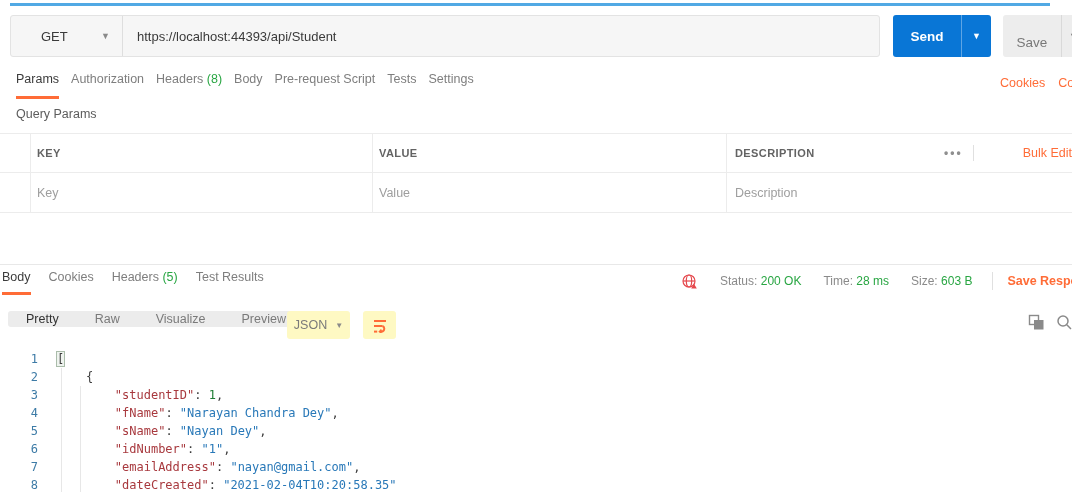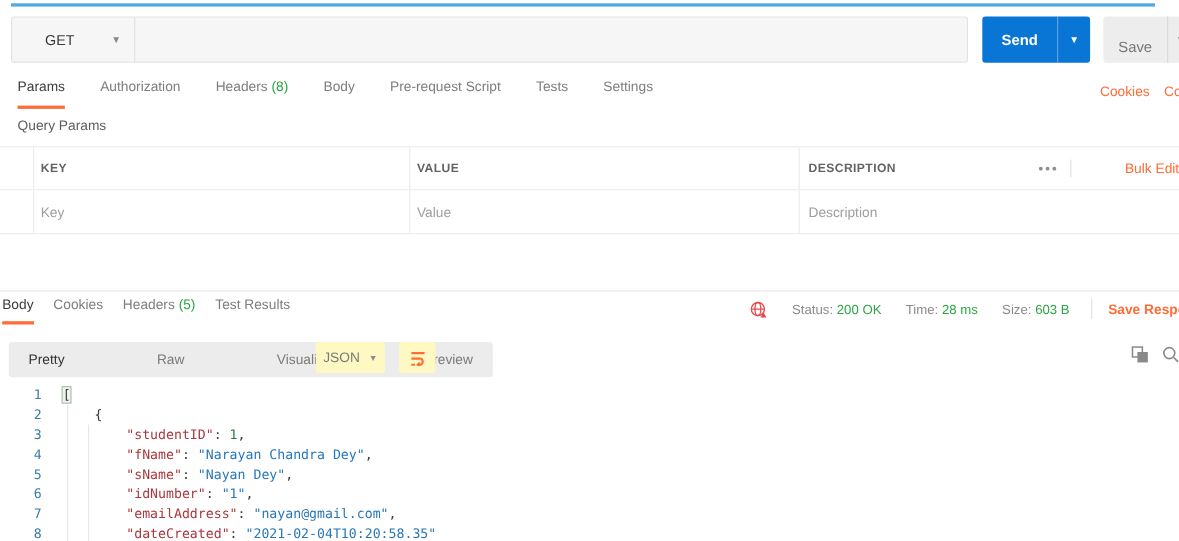--- a/index.html
+++ b/index.html
@@ -23,21 +23,21 @@
   .send-split { width:1px; background:rgba(255,255,255,.35); margin:0; }
   .send-caret { flex:1; display:flex; align-items:center; justify-content:center; color:#fff; font-size:9px; }
 
   .save-btn { position:absolute; left:1003px; top:15px; width:82px; height:42px; background:#ededed;
               border-radius:3px; display:flex; align-items:stretch; cursor:pointer; }
   .save-label { width:58px; display:flex; align-items:center; justify-content:center; color:#787878; font-size:13.5px;margin-top:12px; }
   .save-split { width:1px; background:#d9d9d9; }
   .save-caret { flex:1; display:flex; align-items:center; justify-content:center; color:#787878; font-size:9px; }
 
   
-  .req-tabs { position:absolute; left:16px; top:72px; display:flex; gap:32px;text-align:right; }
+  .req-tabs { position:absolute; left:16px; top:72px; display:flex; gap:12px;text-align:right; }
   .tab { font-size:12.5px; color:#7e7e7e; padding-bottom:10px; border-bottom:3px solid transparent; cursor:pointer; }
   .tab.active { color:#3b3b3b; border-bottom-color:#ff6c37; }
   .tab .count { color:#29a643; }
   .req-links { position:absolute; left:1000px; top:76px; display:flex; gap:13px; white-space:nowrap; }
   .link { font-size:12.5px; color:#ff6c37; cursor:pointer; }
 
   .qp-title { position:absolute; left:16px; top:107px; font-size:12.5px; color:#5c5c5c; }
 
   
   .qp-table { position:absolute; left:0; top:133px; width:1072px; }
@@ -60,22 +60,22 @@
   .resp-divider { position:absolute; left:0; top:264px; width:1072px; height:1px; background:#e8e8e8; }
   .resp-tabs { position:absolute; left:2px; top:270px; display:flex; gap:18px; }
   .resp-meta { position:absolute; left:681px; top:272px; display:flex; align-items:center; font-size:12px; white-space:nowrap; }
   .meta-label { color:#8a8a8a; }
   .meta-value { color:#29a643; }
   .meta-group { margin-left:22px; }
   .meta-div { width:1px; height:18px; background:#e0e0e0; margin-left:20px; }
   .save-resp { margin-left:14px; font-size:12.5px; font-weight:bold; color:#ff6c37; cursor:pointer; }
 
   
-  .seg { position:absolute; left:8px; top:311px; height:32px; background:#ececec; border-radius:3px;
-         display:flex; align-items:center;gap:48px; }
+  .seg { position:absolute; left:8px; top:311px; height:16px; background:#ececec; border-radius:3px;
+         display:flex; align-items:center; }
   .seg-item { padding:0 18px; font-size:12.5px; color:#7a7a7a; cursor:pointer; line-height:28px; }
   .seg-item.active { color:#333; }
   .pill { position:absolute; top:311px; height:28px; background:#fef9c3; border-radius:3px;
           display:flex; align-items:center; justify-content:center; cursor:pointer; }
   .json-pill { left:287px; width:63px; gap:8px; }
   .json-label { font-size:12.5px; color:#7a7a7a; }
   .json-caret { font-size:8px; color:#8a8a8a; }
   .wrap-pill { left:363px; width:33px; }
   .tool-icons { position:absolute; left:1028px; top:314px; display:flex; gap:11px; }
   .tool-icon { cursor:pointer; display:flex; align-items:center; }
@@ -102,20 +102,21 @@
 
 <div id="frame">
 
   <div class="top-line"></div>
 
   <div class="url-bar">
     <div class="method">
       <span class="method-label">GET</span>
       <span class="method-caret">▼</span>
     </div>
+    <div class="url-text">https://localhost:44393/api/Student</div>
   </div>
 
   <div class="send-btn">
     <span class="send-label">Send</span>
     <span class="send-split"></span>
     <span class="send-caret">▼</span>
   </div>
 
   <div class="save-btn">
     <span class="save-label">Save</span>

